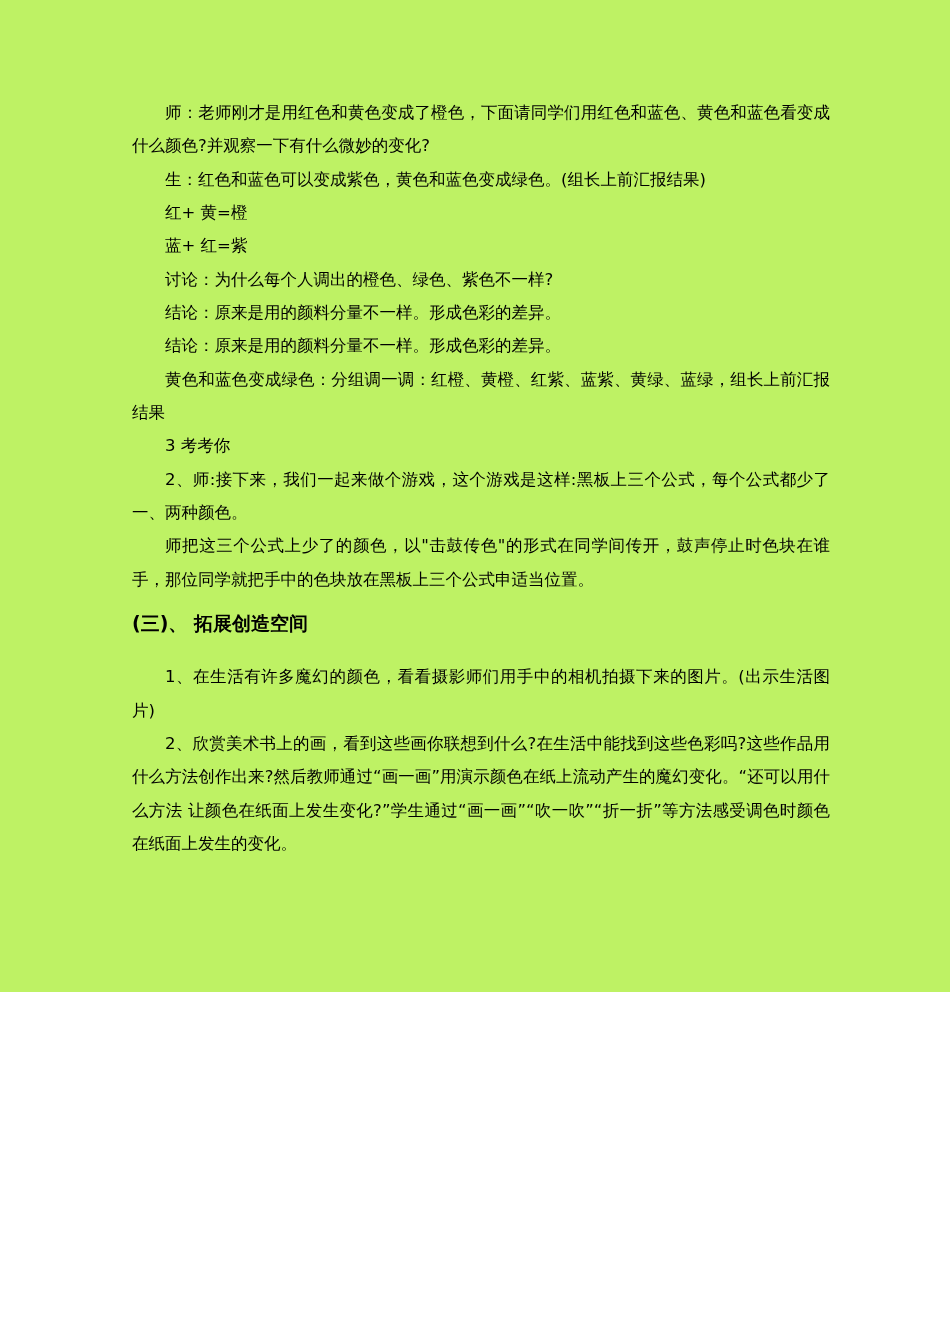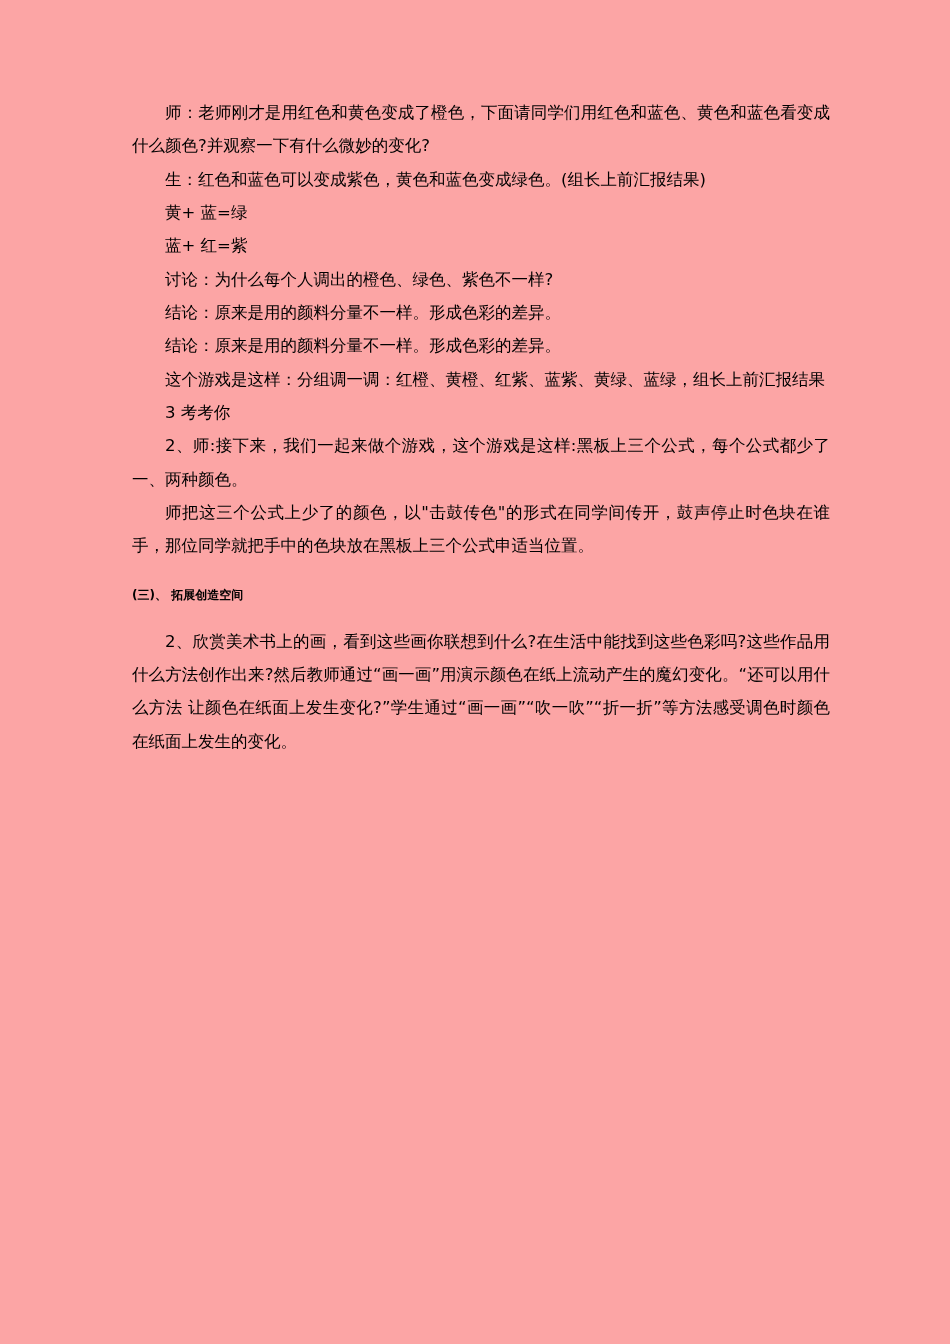--- a/index.html
+++ b/index.html
@@ -9,63 +9,64 @@
   }
   body {
     width: 950px;
     height: 1344px;
     font-family: "DejaVu Sans", "Liberation Sans", sans-serif;
     color: #000000;
   }
   .page {
     position: relative;
     width: 950px;
-    height: 1344px;
+    height: 992px;
     box-sizing: border-box;
     padding: 96px 120px 0 132px;
-    background: #fca5a5;
+    background: #bef264;
   }
   .doc-body {
     font-size: 16.5px;
     line-height: 2.02;
     text-align: justify;
     text-justify: inter-ideograph;
     color: #000;
   }
   p {
     margin: 0;
     padding: 0;
   }
   .indent {
     text-indent: 2em;
   }
   .section-heading {
     font-weight: bold;
-    font-size: 12px;
-    margin-top: 20px;
+    font-size: 19px;
+    margin-top: 8px;
     margin-bottom: 18px;
     text-indent: 0;
   }
 </style>
 </head>
 <body>
 
 <div class="page">
   <div class="doc-body">
 
     <p class="indent">师：老师刚才是用红色和黄色变成了橙色，下面请同学们用红色和蓝色、黄色和蓝色看变成什么颜色?并观察一下有什么微妙的变化?</p>
     <p class="indent">生：红色和蓝色可以变成紫色，黄色和蓝色变成绿色。(组长上前汇报结果)</p>
-    <p class="indent">黄+ 蓝=绿</p>
+    <p class="indent">红+ 黄=橙</p>
     <p class="indent">蓝+ 红=紫</p>
     <p class="indent">讨论：为什么每个人调出的橙色、绿色、紫色不一样?</p>
     <p class="indent">结论：原来是用的颜料分量不一样。形成色彩的差异。</p>
     <p class="indent">结论：原来是用的颜料分量不一样。形成色彩的差异。</p>
-    <p class="indent">这个游戏是这样：分组调一调：红橙、黄橙、红紫、蓝紫、黄绿、蓝绿，组长上前汇报结果</p>
+    <p class="indent">黄色和蓝色变成绿色：分组调一调：红橙、黄橙、红紫、蓝紫、黄绿、蓝绿，组长上前汇报结果</p>
     <p class="indent">3 考考你</p>
     <p class="indent">2、师:接下来，我们一起来做个游戏，这个游戏是这样:黑板上三个公式，每个公式都少了一、两种颜色。</p>
     <p class="indent">师把这三个公式上少了的颜色，以"击鼓传色"的形式在同学间传开，鼓声停止时色块在谁手，那位同学就把手中的色块放在黑板上三个公式申适当位置。</p>
 
     <p class="section-heading">(三)、  拓展创造空间</p>
 
+    <p class="indent">1、在生活有许多魔幻的颜色，看看摄影师们用手中的相机拍摄下来的图片。(出示生活图片)</p>
     <p class="indent">2、欣赏美术书上的画，看到这些画你联想到什么?在生活中能找到这些色彩吗?这些作品用什么方法创作出来?然后教师通过“画一画”用演示颜色在纸上流动产生的魔幻变化。“还可以用什么方法 让颜色在纸面上发生变化?”学生通过“画一画”“吹一吹”“折一折”等方法感受调色时颜色在纸面上发生的变化。</p>
 
   </div>
 </div>
 
 </body></html>

